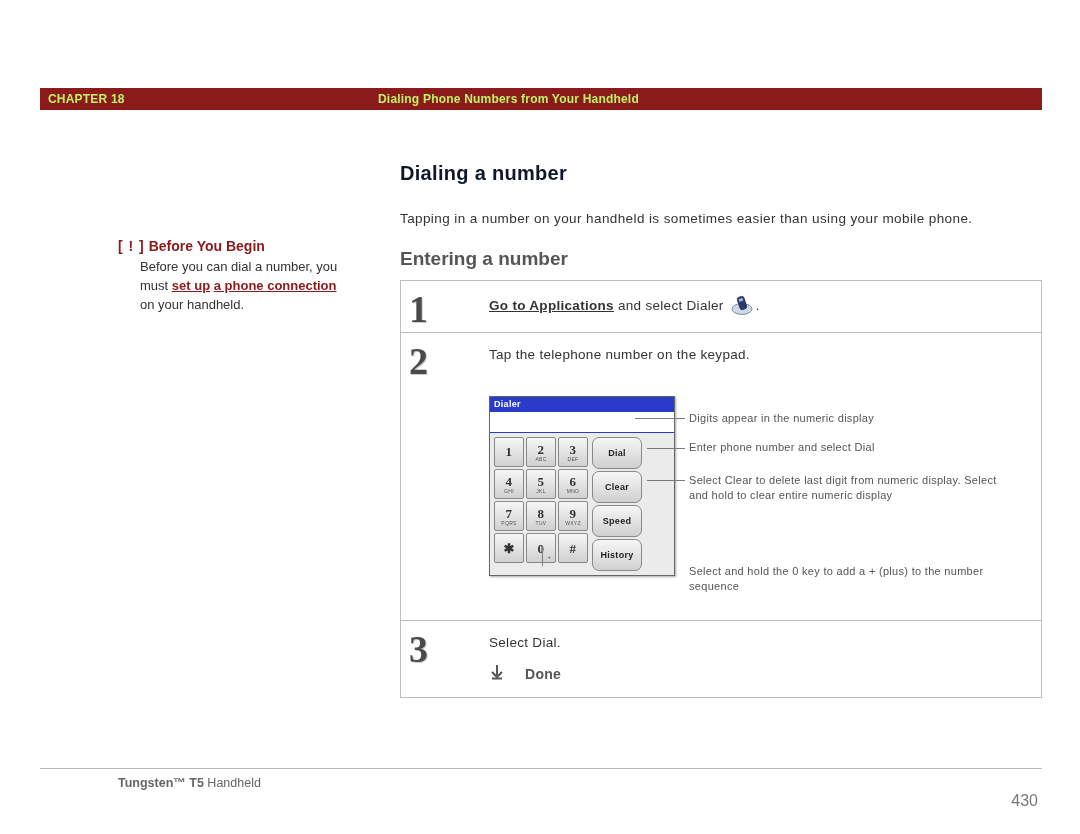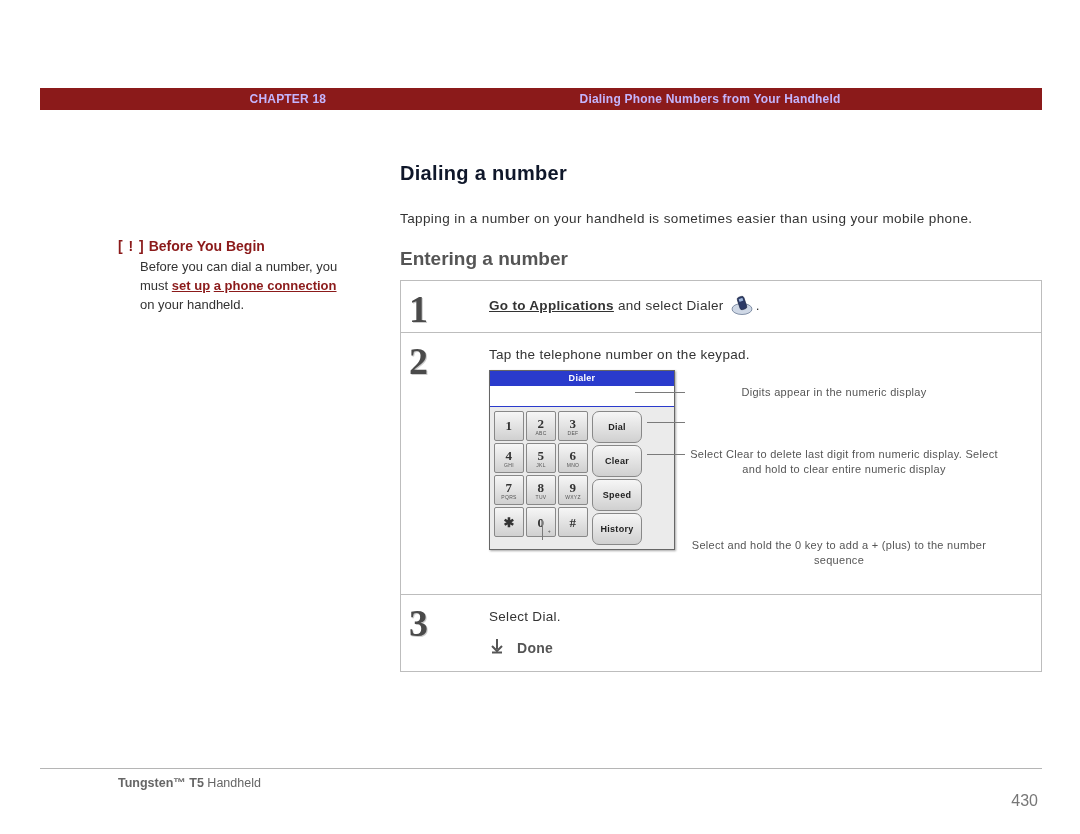--- a/index.html
+++ b/index.html
@@ -18,27 +18,26 @@
   }
 
   
   .header-bar {
     position: absolute;
     left: 40px;
     right: 38px;
     top: 88px;
     height: 22px;
     background: #8B1A1A;
-    color: #c4b5fd;
+    color: #bef264;
     font-size: 12px;
     font-weight: bold;
     letter-spacing: 0.2px;
     display: flex;
     align-items: center;
-    justify-content: center;
   }
   .header-left {
     padding-left: 8px;
     width: 330px;
   }
   .header-right {
     padding-left: 0;
   }
 
   
@@ -143,23 +142,22 @@
   
   .dialer-icon {
     display: inline-block;
     vertical-align: middle;
     margin: 0 3px;
   }
 
   
   .dialer-wrap {
     position: relative;
-    margin-top: 8px;
+    margin-top: 34px;
     height: 200px;
-    text-align: center;
   }
   .dialer {
     position: absolute;
     left: 0;
     top: 0;
     width: 184px;
     border: 1px solid #666;
     box-shadow: 1px 1px 2px rgba(0,0,0,0.35);
     background: #ebebeb;
     font-family: Arial, sans-serif;
@@ -246,21 +244,21 @@
   }
 
   
   .done-row {
     margin-top: 14px;
     font-size: 14px;
     font-weight: bold;
     color: #555;
     display: flex;
     align-items: center;
-    gap: 12px;
+    gap: 20px;
   }
   .done-arrow {
     display: inline-block;
   }
 
   
   .footer-rule {
     position: absolute;
     left: 40px;
     right: 38px;
@@ -394,20 +392,21 @@
             </div>
 
             <div class="callout-line" style="left:146px; top:22px; width:50px;"></div>
             <div class="callout-line" style="left:158px; top:52px; width:38px;"></div>
             <div class="callout-line" style="left:158px; top:84px; width:38px;"></div>
             <div class="callout-line" style="left:53px; top:170px; width:143px; border-top:none; border-left:1px solid #7a7a7a; height:0;"></div>
 
             <div style="position:absolute; left:53px; top:150px; width:0; height:20px; border-left:1px solid #7a7a7a;"></div>
 
             <div class="callout" style="left:200px; top:15px;">Digits appear in the numeric display</div>
+            <div class="callout" style="left:200px; top:44px;">Enter phone number and select Dial</div>
             <div class="callout" style="left:200px; top:77px; width:310px;">Select Clear to delete last digit from numeric display. Select and hold to clear entire numeric display</div>
             <div class="callout" style="left:200px; top:168px; width:300px;">Select and hold the 0 key to add a + (plus) to the number sequence</div>
           </div>
         </div>
       </div>
 
       <div class="step-row">
         <div class="step-num">3</div>
         <div class="step-content">
           <span>Select Dial.</span>

